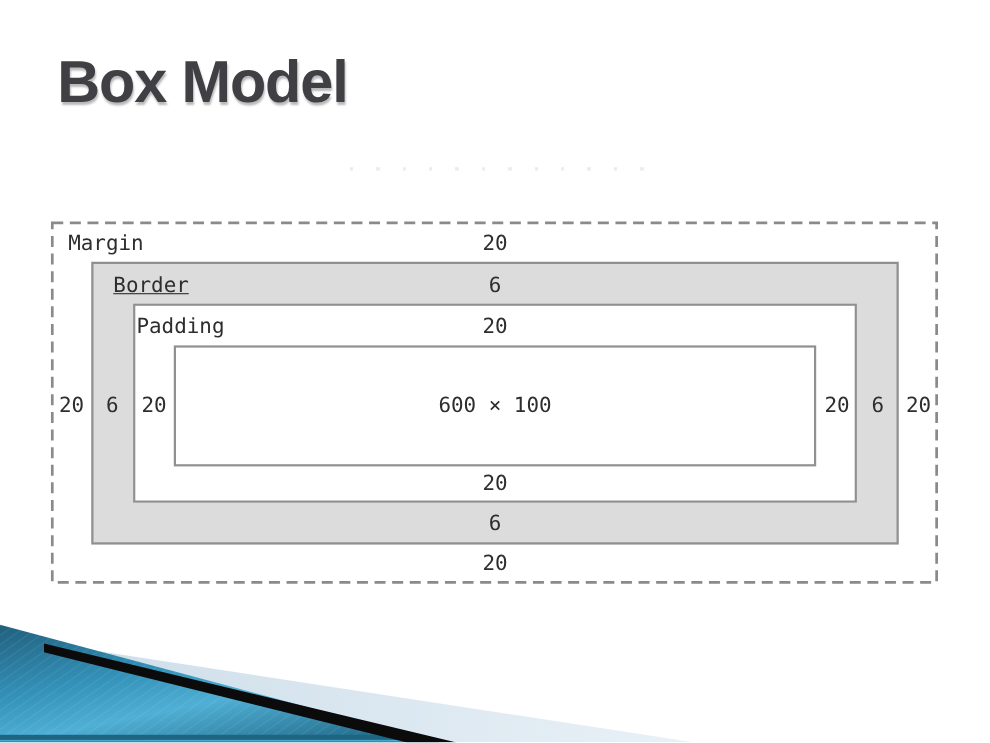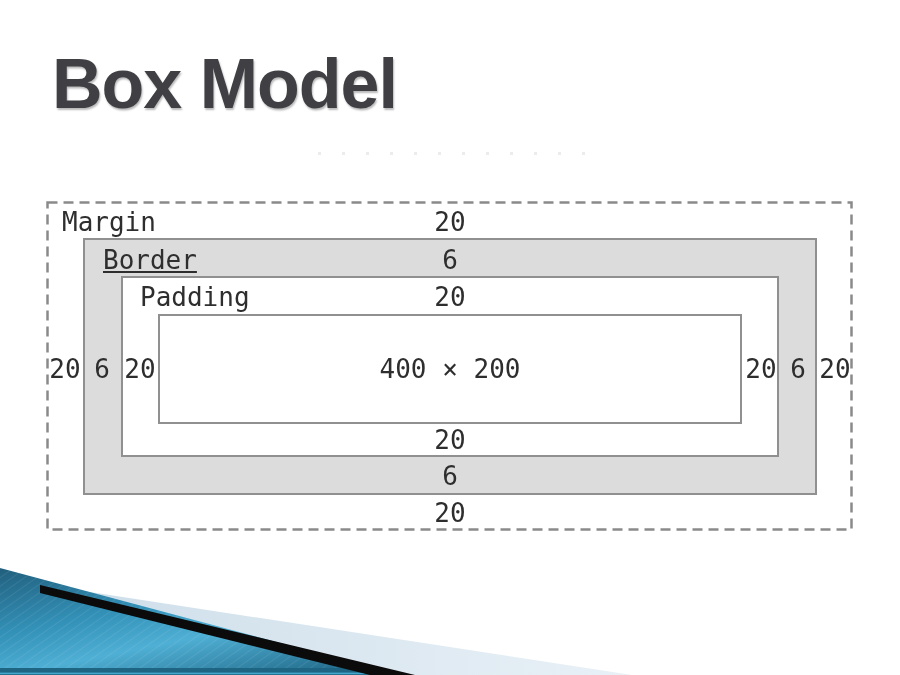--- a/index.html
+++ b/index.html
@@ -3,35 +3,35 @@
 <meta charset="utf-8">
 <style>
   html,body{margin:0;padding:0;}
   body{
     width:900px;height:675px;position:relative;overflow:hidden;
     background:#ffffff;font-family:"Liberation Sans",sans-serif;
   }
   
   .slide-title{
     position:absolute;left:52px;top:44px;margin:0;
-    font-size:70px;font-weight:700;letter-spacing:-1px;
+    font-size:54px;font-weight:700;letter-spacing:-1px;
     color:#3f3f44;
     text-shadow:1px 2px 2px #b9b9b9;
     font-family:"Liberation Sans",sans-serif;
   }
   
   .faint-dots{
     position:absolute;left:318px;top:152px;width:272px;height:3px;
     background:repeating-linear-gradient(to right,#ececec 0 3px,transparent 3px 24px);
   }
   
   .diagram{
     position:absolute;left:46px;top:201px;width:807px;height:330px;
     font-family:"DejaVu Sans Mono","Liberation Mono",monospace;
-    font-size:26px;color:#2e2e2e;
+    font-size:19px;color:#2e2e2e;
   }
   .diagram .box{position:absolute;box-sizing:border-box;}
   .margin-box{left:0;top:0;width:807px;height:330px;}
   .margin-box svg{position:absolute;left:0;top:0;}
   .border-box{
     left:37px;top:37px;width:734px;height:257px;
     background:#dcdcdc;border:2px solid #909090;
   }
   .padding-box{
     left:75px;top:75px;width:658px;height:181px;
@@ -40,21 +40,21 @@
   .content-box{
     left:112px;top:113px;width:584px;height:110px;
     background:#ffffff;border:2px solid #909090;
   }
   .lbl{position:absolute;white-space:nowrap;line-height:1;}
   .name-lbl{transform:translateY(-50%);}
   .val-lbl{transform:translate(-50%,-50%);text-align:center;}
   
   .margin-name {left:16px; top:21px;}
   .border-name {left:57px; top:59px;text-decoration:underline;}
-  .padding-name{left:94px; top:96px;}
+  .padding-name{left:78px; top:96px;}
   .margin-top-val {left:404px;top:21px;}
   .border-top-val {left:404px;top:59px;}
   .padding-top-val{left:404px;top:96px;}
   .content-size   {left:404px;top:168px;}
   .margin-left-val {left:19px; top:168px;}
   .border-left-val {left:56px; top:168px;}
   .padding-left-val{left:94px; top:168px;}
   .padding-right-val{left:715px;top:168px;}
   .border-right-val {left:752px;top:168px;}
   .margin-right-val {left:789px;top:168px;}
@@ -84,21 +84,21 @@
   <div class="box content-box"></div>
 
   <span class="lbl name-lbl margin-name">Margin</span>
   <span class="lbl name-lbl border-name">Border</span>
   <span class="lbl name-lbl padding-name">Padding</span>
 
   <span class="lbl val-lbl margin-top-val">20</span>
   <span class="lbl val-lbl border-top-val">6</span>
   <span class="lbl val-lbl padding-top-val">20</span>
 
-  <span class="lbl val-lbl content-size">400 × 200</span>
+  <span class="lbl val-lbl content-size">600 × 100</span>
 
   <span class="lbl val-lbl margin-left-val">20</span>
   <span class="lbl val-lbl border-left-val">6</span>
   <span class="lbl val-lbl padding-left-val">20</span>
 
   <span class="lbl val-lbl padding-right-val">20</span>
   <span class="lbl val-lbl border-right-val">6</span>
   <span class="lbl val-lbl margin-right-val">20</span>
 
   <span class="lbl val-lbl padding-bottom-val">20</span>

